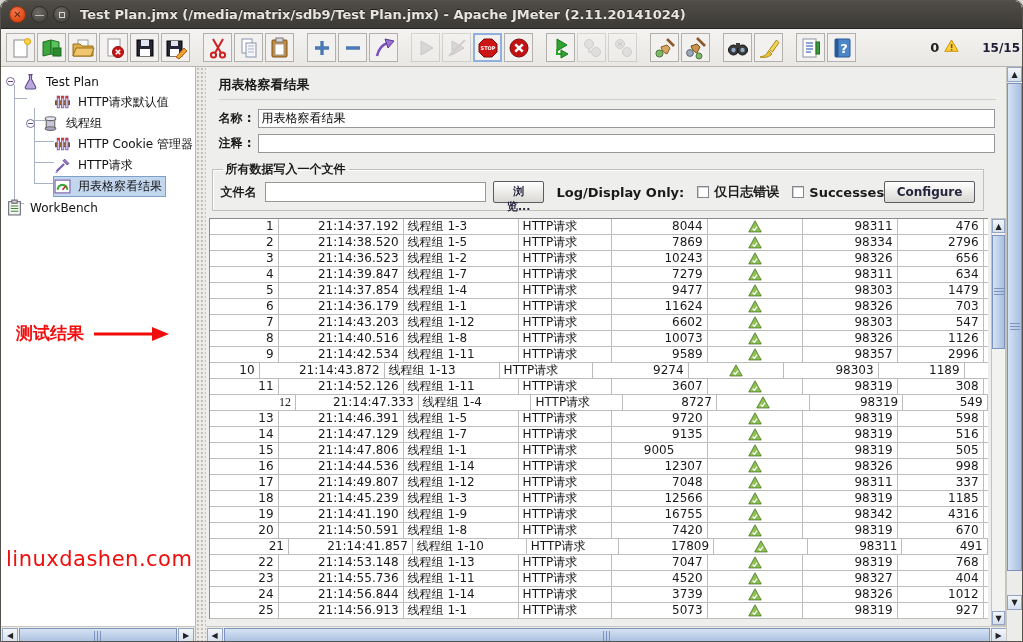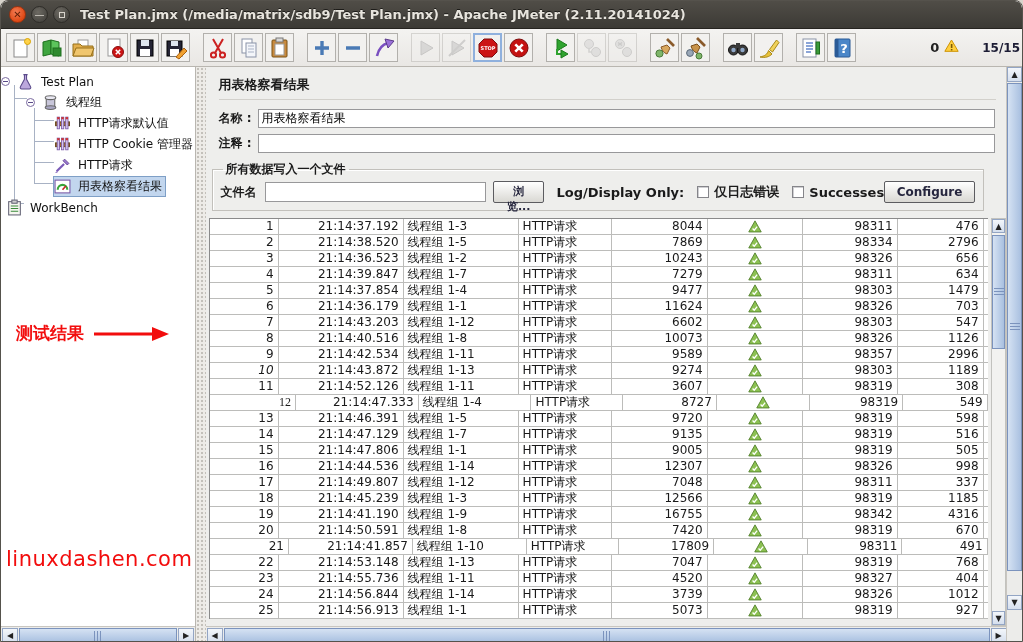--- a/index.html
+++ b/index.html
@@ -343,62 +343,62 @@
     <div class="tree-panel">
       <div id="tree">
         <div class="tline" style="left:13px;top:18px;width:1px;height:119px"></div>
         <div class="tline" style="left:13px;top:31px;width:13px;height:1px"></div>
         <div class="tline" style="left:13px;top:136px;width:10px;height:1px"></div>
         <div class="tline" style="left:33px;top:41px;width:1px;height:75px"></div>
         <div class="tline" style="left:33px;top:53px;width:20px;height:1px"></div>
         <div class="tline" style="left:33px;top:74px;width:20px;height:1px"></div>
         <div class="tline" style="left:33px;top:95px;width:20px;height:1px"></div>
         <div class="tline" style="left:33px;top:116px;width:20px;height:1px"></div>
-      <div class="trow" style=" text-align: center;">
+      <div class="trow" style="padding-left: 5px; text-align: center;">
             <span class="thandle">
               <i></i>
             </span>
             <span class="" style="display:flex;align-items:center">
               <span class="tico">
                 <svg width="17" height="17" viewBox="0 0 16 16">
                   <path d="M6 1.5 h4 M7 1.5 V6 L3.2 13 a1.4 1.4 0 0 0 1.2 2.1 h7.2 a1.4 1.4 0 0 0 1.2-2.1 L9 6 V1.5" fill="#bca8dd" stroke="#5a4a8a" stroke-width="1"></path>
                 </svg>
               </span>
               <span class="tlabel">Test Plan</span>
-            </span>
-          </div>
-          <div class="trow" style="padding-left: 25px;">
-            <span class="thandle">
-              <i></i>
-            </span>
-            <span class="" style="display:flex;align-items:center">
-              <span class="tico">
-                <svg width="17" height="17" viewBox="0 0 16 16">
-                  <rect x="4" y="3.5" width="8" height="9" fill="#c8c6da" stroke="#666"></rect>
-                  <ellipse cx="8" cy="3.5" rx="5" ry="1.8" fill="#e9e8f2" stroke="#666"></ellipse>
-                  <ellipse cx="8" cy="12.8" rx="5" ry="1.8" fill="#a8a6c2" stroke="#666"></ellipse>
-                </svg>
-              </span>
-              <span class="tlabel">线程组</span>
             </span>
           </div>
           <div class="trow" style="padding-left: 53px;">
             <span class="" style="display:flex;align-items:center">
               <span class="tico">
                 <svg width="17" height="17" viewBox="0 0 16 16">
                   <rect x="1.5" y="6.5" width="13" height="3.5" fill="#a06a2a" stroke="#6a4a1a"></rect>
                   <rect x="3" y="2" width="2.2" height="11" fill="#d8c8ee" stroke="#7a5aa8" stroke-width=".8"></rect>
                   <rect x="7" y="2" width="2.2" height="11" fill="#d8c8ee" stroke="#7a5aa8" stroke-width=".8"></rect>
                   <rect x="11" y="2" width="2.2" height="11" fill="#d8c8ee" stroke="#7a5aa8" stroke-width=".8"></rect>
                   <rect x="3" y="2" width="2.2" height="2" fill="#cc3333"></rect>
                   <rect x="7" y="2" width="2.2" height="2" fill="#cc3333"></rect>
                   <rect x="11" y="2" width="2.2" height="2" fill="#cc3333"></rect>
                 </svg>
               </span>
               <span class="tlabel">HTTP请求默认值</span>
+            </span>
+          </div>
+          <div class="trow" style="padding-left: 25px;">
+            <span class="thandle">
+              <i></i>
+            </span>
+            <span class="" style="display:flex;align-items:center">
+              <span class="tico">
+                <svg width="17" height="17" viewBox="0 0 16 16">
+                  <rect x="4" y="3.5" width="8" height="9" fill="#c8c6da" stroke="#666"></rect>
+                  <ellipse cx="8" cy="3.5" rx="5" ry="1.8" fill="#e9e8f2" stroke="#666"></ellipse>
+                  <ellipse cx="8" cy="12.8" rx="5" ry="1.8" fill="#a8a6c2" stroke="#666"></ellipse>
+                </svg>
+              </span>
+              <span class="tlabel">线程组</span>
             </span>
           </div>
           <div class="trow" style="padding-left: 53px;">
             <span class="" style="display:flex;align-items:center">
               <span class="tico">
                 <svg width="17" height="17" viewBox="0 0 16 16">
                   <rect x="1.5" y="6.5" width="13" height="3.5" fill="#a06a2a" stroke="#6a4a1a"></rect>
                   <rect x="3" y="2" width="2.2" height="11" fill="#d8c8ee" stroke="#7a5aa8" stroke-width=".8"></rect>
                   <rect x="7" y="2" width="2.2" height="11" fill="#d8c8ee" stroke="#7a5aa8" stroke-width=".8"></rect>
                   <rect x="11" y="2" width="2.2" height="11" fill="#d8c8ee" stroke="#7a5aa8" stroke-width=".8"></rect>
@@ -646,21 +646,21 @@
                   <svg width="14" height="13" viewBox="0 0 16 15">
                     <polygon points="8,1 15.2,13.8 0.8,13.8" fill="#8cc152" stroke="#4f7d2a" stroke-width="1"></polygon>
                     <path d="M5.2 9.8 l1.9 2 3.4-4.2" fill="none" stroke="#fff" stroke-width="1.5"></path>
                   </svg>
                 </span>
               </div>
               <div class="td num" style="width: 95px;">98357</div>
               <div class="td num" style="width: 86px;">2996</div>
             </div>
             <div class="tr">
-              <div class="td num" style="width: 69px; font-style: italic;">10</div>
+              <div class="td num" style="width: 50px;">10</div>
               <div class="td num" style="width: 125px;">21:14:43.872</div>
               <div class="td " style="width: 115px;">线程组 1-13</div>
               <div class="td " style="width: 93px;">HTTP请求</div>
               <div class="td num" style="width: 96px;">9274</div>
               <div class="td ctr" style="width: 95px;">
                 <span>
                   <svg width="14" height="13" viewBox="0 0 16 15">
                     <polygon points="8,1 15.2,13.8 0.8,13.8" fill="#8cc152" stroke="#4f7d2a" stroke-width="1"></polygon>
                     <path d="M5.2 9.8 l1.9 2 3.4-4.2" fill="none" stroke="#fff" stroke-width="1.5"></path>
                   </svg>
@@ -735,21 +735,21 @@
                 </span>
               </div>
               <div class="td num" style="width: 95px;">98319</div>
               <div class="td num" style="width: 86px;">516</div>
             </div>
             <div class="tr">
               <div class="td num" style="width: 69px;">15</div>
               <div class="td num" style="width: 125px;">21:14:47.806</div>
               <div class="td " style="width: 115px;">线程组 1-1</div>
               <div class="td " style="width: 93px;">HTTP请求</div>
-              <div class="td num" style="width: 96px;">9005</div>
+              <div class="td num" style="width: 96px; text-align: center;">9005</div>
               <div class="td ctr" style="width: 95px;">
                 <span>
                   <svg width="14" height="13" viewBox="0 0 16 15">
                     <polygon points="8,1 15.2,13.8 0.8,13.8" fill="#8cc152" stroke="#4f7d2a" stroke-width="1"></polygon>
                     <path d="M5.2 9.8 l1.9 2 3.4-4.2" fill="none" stroke="#fff" stroke-width="1.5"></path>
                   </svg>
                 </span>
               </div>
               <div class="td num" style="width: 95px;">98319</div>
               <div class="td num" style="width: 86px;">505</div>

